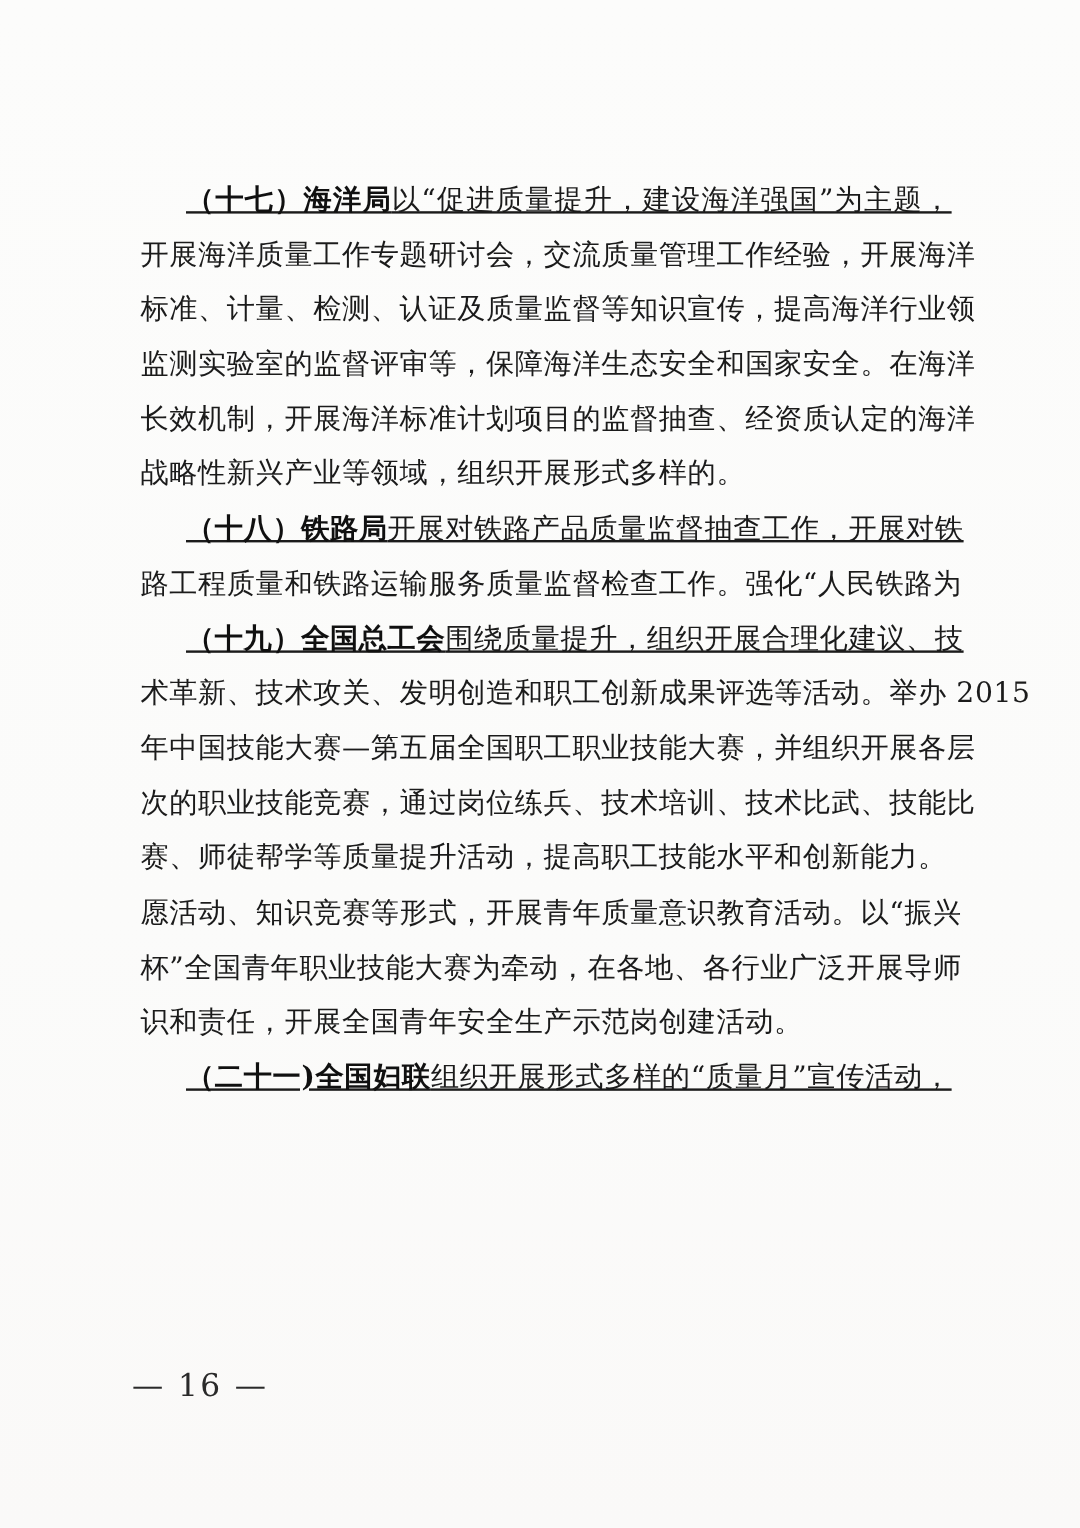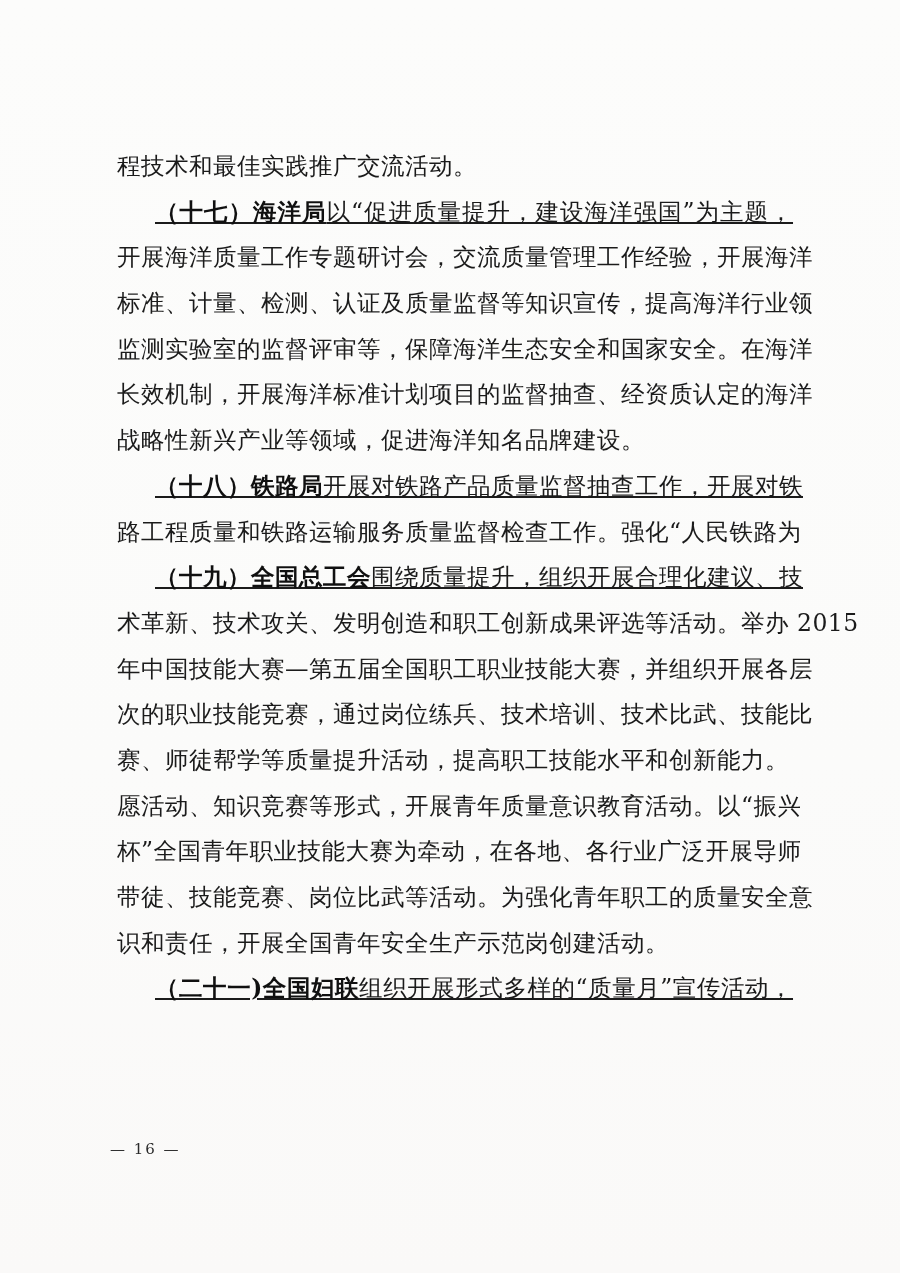--- a/index.html
+++ b/index.html
@@ -44,44 +44,43 @@
     text-decoration: underline;
   }
   .line .lead {
     font-weight: bold;
     color: #101010;
   }
   .page-number {
     position: absolute;
     left: 110px;
     top: 1140px;
-    font-size: 15px;
+    font-size: 26px;
     letter-spacing: 2px;
     color: #2a2a2a;
   }
 </style>
 </head>
 <body>
 
 <div class="page">
   <div class="text-block" id="lines-container">
-  <div class="line para-end"><span class="body">程技术和最佳实践推广交流活动。</span></div>
 
   <div class="line indent"><b class="lead">（十七）海洋局</b><span class="body">以“促进质量提升，建设海洋强国”为主题，</span></div>
 
   <div class="line"><span class="body">开展海洋质量工作专题研讨会，交流质量管理工作经验，开展海洋</span></div>
 
   <div class="line"><span class="body">标准、计量、检测、认证及质量监督等知识宣传，提高海洋行业领</span></div>
 
 
   <div class="line"><span class="body">监测实验室的监督评审等，保障海洋生态安全和国家安全。在海洋</span></div>
 
   <div class="line"><span class="body">长效机制，开展海洋标准计划项目的监督抽查、经资质认定的海洋</span></div>
 
-  <div class="line para-end"><span class="body">战略性新兴产业等领域，促进海洋知名品牌建设。</span></div>
+  <div class="line para-end"><span class="body">战略性新兴产业等领域，组织开展形式多样的。</span></div>
 
   <div class="line indent"><b class="lead">（十八）铁路局</b><span class="body">开展对铁路产品质量监督抽查工作，开展对铁</span></div>
 
   <div class="line"><span class="body">路工程质量和铁路运输服务质量监督检查工作。强化“人民铁路为</span></div>
 
 
   <div class="line indent"><b class="lead">（十九）全国总工会</b><span class="body">围绕质量提升，组织开展合理化建议、技</span></div>
 
   <div class="line"><span class="body">术革新、技术攻关、发明创造和职工创新成果评选等活动。举办 2015</span></div>
 
@@ -89,20 +88,19 @@
 
   <div class="line"><span class="body">次的职业技能竞赛，通过岗位练兵、技术培训、技术比武、技能比</span></div>
 
   <div class="line para-end"><span class="body">赛、师徒帮学等质量提升活动，提高职工技能水平和创新能力。</span></div>
 
 
   <div class="line"><span class="body">愿活动、知识竞赛等形式，开展青年质量意识教育活动。以“振兴</span></div>
 
   <div class="line"><span class="body">杯”全国青年职业技能大赛为牵动，在各地、各行业广泛开展导师</span></div>
 
-  <div class="line"><span class="body">带徒、技能竞赛、岗位比武等活动。为强化青年职工的质量安全意</span></div>
 
   <div class="line para-end"><span class="body">识和责任，开展全国青年安全生产示范岗创建活动。</span></div>
 
   <div class="line indent"><b class="lead">（二十一)全国妇联</b><span class="body">组织开展形式多样的“质量月”宣传活动，</span></div>
 </div>
   <div class="page-number">— 16 —</div>
 </div>
 
 </body></html>

